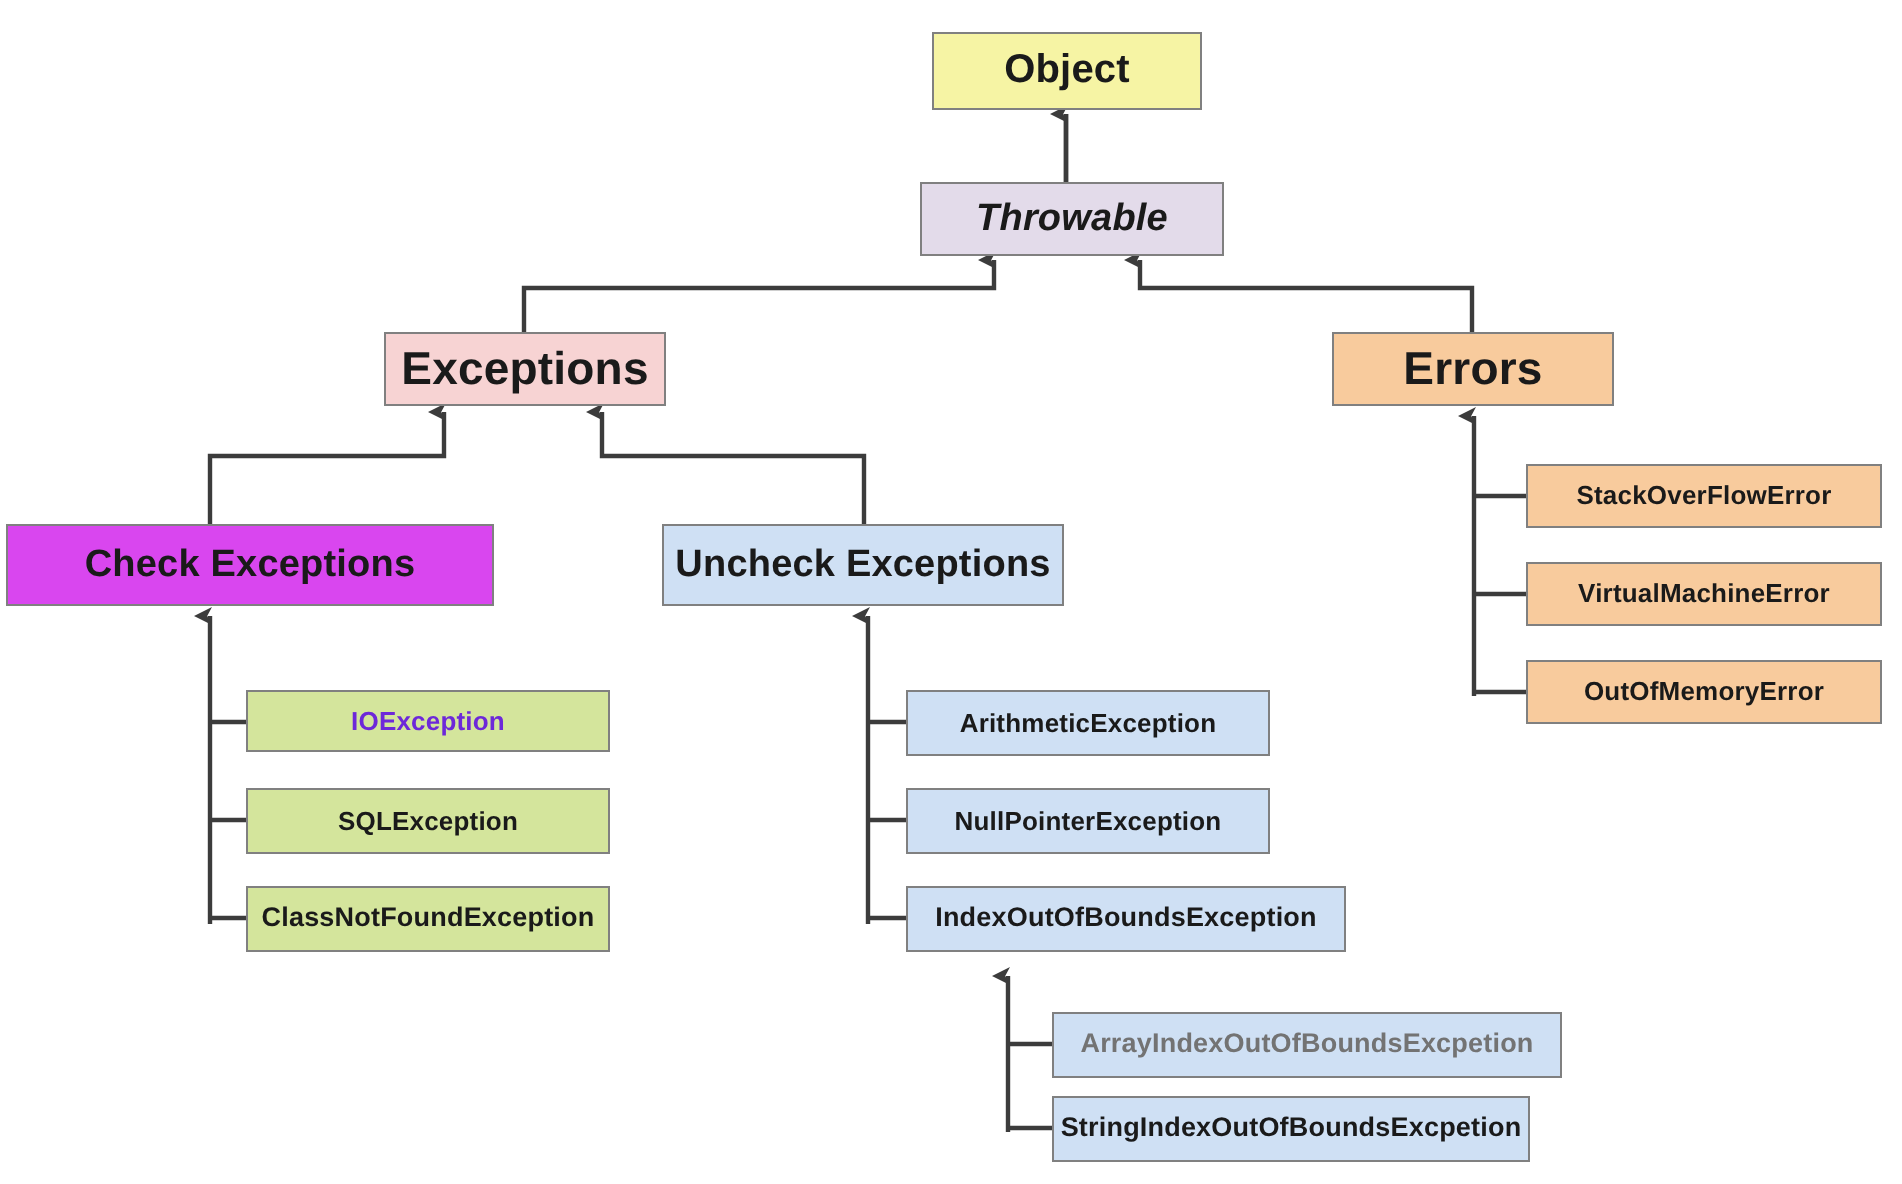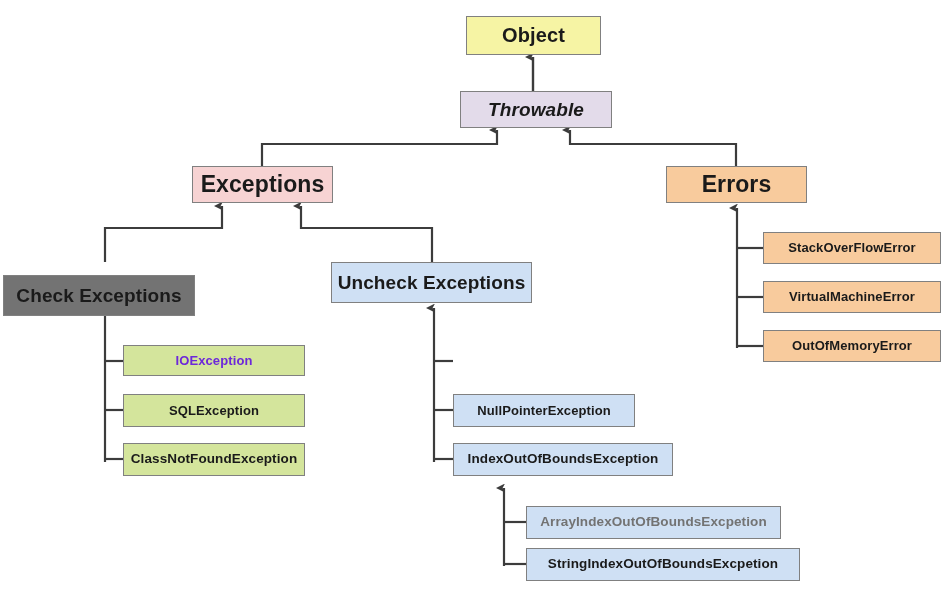--- a/index.html
+++ b/index.html
@@ -105,38 +105,39 @@
   </svg>
 
   <div class="node lvl-root" style="left: 466px; top: 16px; width: 135px; height: 39px; background: rgb(246, 244, 164); border-color: rgb(128, 128, 128); color: rgb(26, 26, 26);">Object</div>
 
   <div class="node lvl-1" style="left: 460px; top: 91px; width: 152px; height: 37px; background: rgb(227, 219, 234); border-color: rgb(128, 128, 128); color: rgb(26, 26, 26); font-style: italic;">Throwable</div>
 
   <div class="node lvl-2" style="left: 192px; top: 166px; width: 141px; height: 37px; background: rgb(247, 211, 211); border-color: rgb(128, 128, 128); color: rgb(26, 26, 26);">Exceptions</div>
 
   <div class="node lvl-2" style="left: 666px; top: 166px; width: 141px; height: 37px; background: rgb(248, 203, 157); border-color: rgb(128, 128, 128); color: rgb(26, 26, 26);">Errors</div>
 
-  <div class="node lvl-3" style="left: 3px; top: 262px; width: 192px; height: 41px; background: #737373; border-color: rgb(128, 128, 128); color: rgb(26, 26, 26); margin-top: 13px;">Check Exceptions</div>
+  <div class="node lvl-3" style="left: 3px; top: 262px; width: 244px; height: 41px; background: #d946ef; border-color: rgb(128, 128, 128); color: rgb(26, 26, 26);">Check Exceptions</div>
 
   <div class="node lvl-3" style="left: 331px; top: 262px; width: 201px; height: 41px; background: rgb(207, 224, 244); border-color: rgb(128, 128, 128); color: rgb(26, 26, 26);">Uncheck Exceptions</div>
 
   <div class="node lvl-leaf" style="left: 763px; top: 232px; width: 178px; height: 32px; background: rgb(248, 203, 157); border-color: rgb(128, 128, 128); color: rgb(26, 26, 26);">StackOverFlowError</div>
 
   <div class="node lvl-leaf" style="left: 763px; top: 281px; width: 178px; height: 32px; background: rgb(248, 203, 157); border-color: rgb(128, 128, 128); color: rgb(26, 26, 26);">VirtualMachineError</div>
 
   <div class="node lvl-leaf" style="left: 763px; top: 330px; width: 178px; height: 32px; background: rgb(248, 203, 157); border-color: rgb(128, 128, 128); color: rgb(26, 26, 26);">OutOfMemoryError</div>
 
   <div class="node lvl-leaf" style="left: 123px; top: 345px; width: 182px; height: 31px; background: rgb(212, 229, 156); border-color: rgb(128, 128, 128); color: #6d28d9;">IOException</div>
 
   <div class="node lvl-leaf" style="left: 123px; top: 394px; width: 182px; height: 33px; background: rgb(212, 229, 156); border-color: rgb(128, 128, 128); color: rgb(26, 26, 26);">SQLException</div>
 
   <div class="node lvl-leaf2" style="left: 123px; top: 443px; width: 182px; height: 33px; background: rgb(212, 229, 156); border-color: rgb(128, 128, 128); color: rgb(26, 26, 26);">ClassNotFoundException</div>
 
+  <div class="node lvl-leaf" style="left: 453px; top: 345px; width: 182px; height: 33px; background: rgb(207, 224, 244); border-color: rgb(128, 128, 128); color: rgb(26, 26, 26);">ArithmeticException</div>
 
   <div class="node lvl-leaf" style="left: 453px; top: 394px; width: 182px; height: 33px; background: rgb(207, 224, 244); border-color: rgb(128, 128, 128); color: rgb(26, 26, 26);">NullPointerException</div>
 
   <div class="node lvl-leaf2" style="left: 453px; top: 443px; width: 220px; height: 33px; background: rgb(207, 224, 244); border-color: rgb(128, 128, 128); color: rgb(26, 26, 26);">IndexOutOfBoundsException</div>
 
   <div class="node lvl-leaf2" style="left: 526px; top: 506px; width: 255px; height: 33px; background: rgb(207, 224, 244); border-color: rgb(128, 128, 128); color: #737373;">ArrayIndexOutOfBoundsExcpetion</div>
 
-  <div class="node lvl-leaf2" style="left: 526px; top: 548px; width: 274px; height: 33px; background: rgb(207, 224, 244); border-color: rgb(128, 128, 128); color: rgb(26, 26, 26);">StringIndexOutOfBoundsExcpetion</div>
+  <div class="node lvl-leaf2" style="left: 526px; top: 548px; width: 239px; height: 33px; background: rgb(207, 224, 244); border-color: rgb(128, 128, 128); color: rgb(26, 26, 26);">StringIndexOutOfBoundsExcpetion</div>
 
 </div>
 
 </body></html>

